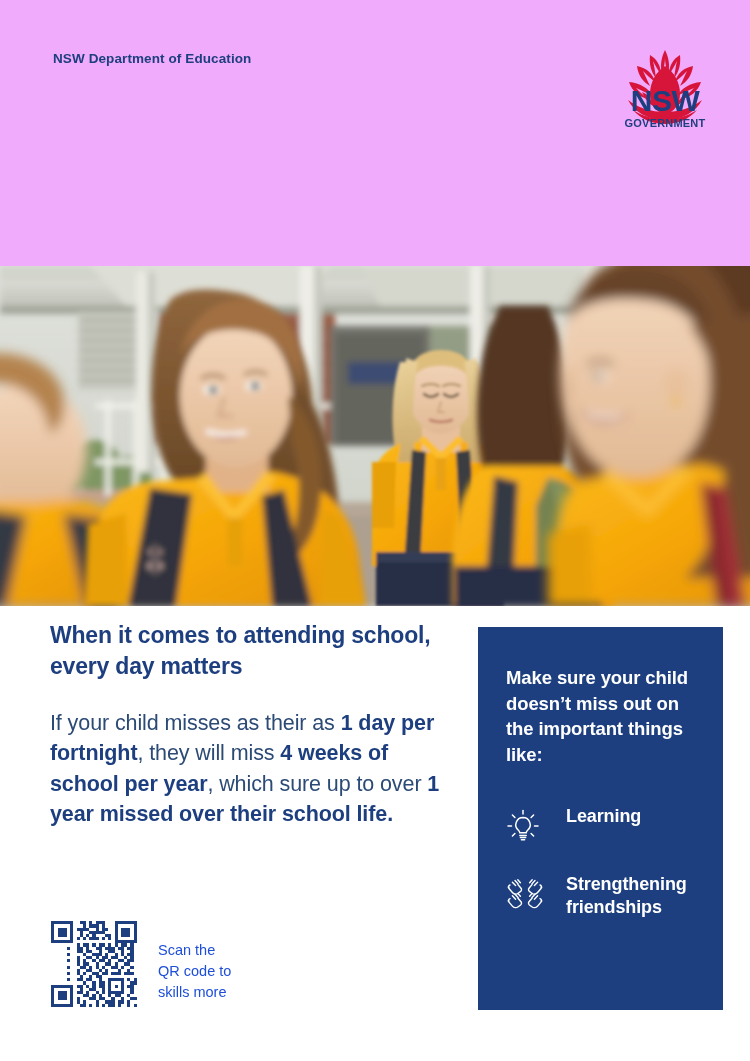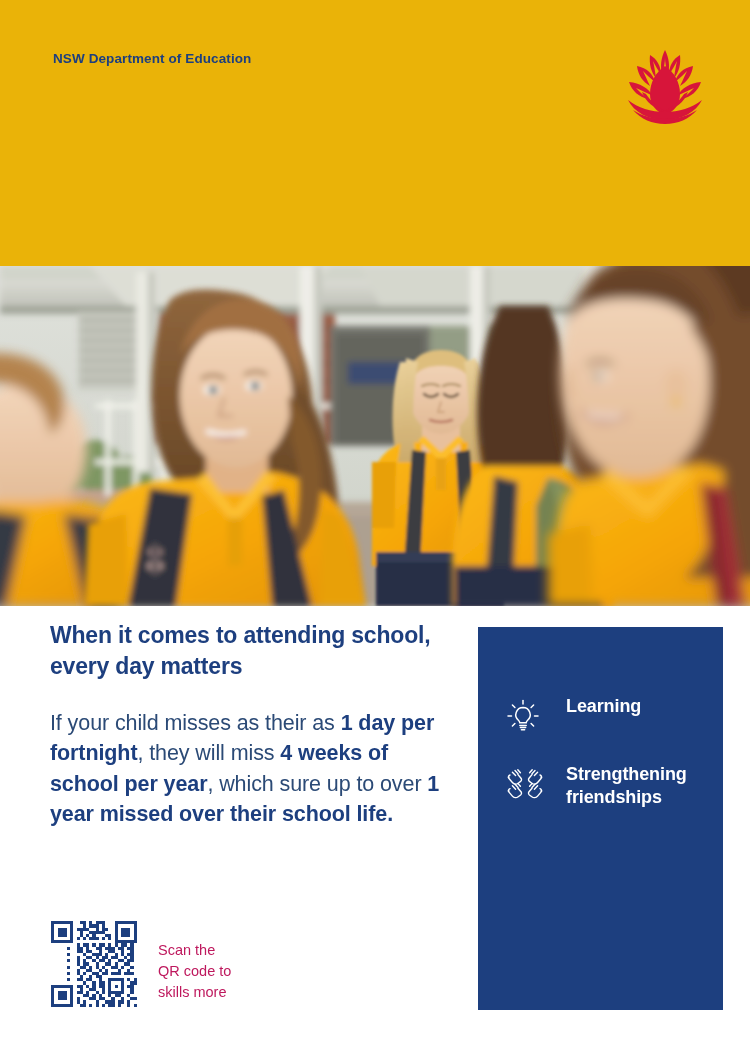--- a/index.html
+++ b/index.html
@@ -18,21 +18,21 @@
     overflow: hidden;
     background: #ffffff;
   }
 
   
   .header {
     position: absolute;
     left: 0; top: 0;
     width: 750px;
     height: 266px;
-    background: #eab308;
+    background: #f0abfc;
   }
   .dept-line {
     position: absolute;
     left: 53px;
     top: 51px;
     font-size: 13.5px;
     font-weight: 600;
     letter-spacing: 0.1px;
     color: #1d3f7f;
   }
@@ -108,21 +108,21 @@
     height: 92px;
     background: #ffffff;
     box-sizing: border-box;
   }
   .qr-code svg { display: block; }
   .qr-caption {
     margin-left: 18px;
     margin-top: 22px;
     font-size: 14.5px;
     line-height: 1.46;
-    color: #be185d;
+    color: #1d4ed8;
     font-weight: 400;
   }
 
   
   .navy-panel {
     position: absolute;
     left: 478px;
     top: 627px;
     width: 245px;
     height: 383px;
@@ -132,21 +132,21 @@
   }
   .panel-heading {
     color: #ffffff;
     font-size: 18.5px;
     line-height: 1.38;
     font-weight: 700;
     margin: 0;
     letter-spacing: -0.1px;
   }
   .benefit-list {
-    margin-top: 30px;
+    margin-top: 38px;
   }
   .benefit {
     display: flex;
     align-items: flex-start;
     margin-bottom: 25px;
   }
   .benefit-icon {
     width: 40px;
     min-width: 40px;
     height: 42px;
@@ -191,20 +191,24 @@
           <path d="M22 48 C26 58 34 65 45 67 C36 62 30 56 26 50 Z"></path>
           <path d="M68 48 C64 58 56 65 45 67 C54 62 60 56 64 50 Z"></path>
 
           <path d="M8 56 C14 68 28 76 45 76 C62 76 76 68 82 56 C72 64 59 68 45 68 C31 68 18 64 8 56 Z"></path>
           <path d="M13 66 C21 75 32 80 45 80 C58 80 69 75 77 66 C68 72 57 75 45 75 C33 75 22 72 13 66 Z"></path>
         </g>
         <g fill="#1d3f7f">
           <text x="45" y="105" font-family="'Liberation Sans', sans-serif" font-size="0" text-anchor="middle">NSW</text>
         </g>
       </svg>
+      <div style="position:absolute;left:0;top:42px;width:90px;text-align:center;">
+        <div style="font-size:30px;font-weight:700;color:#1d3f7f;letter-spacing:-0.5px;line-height:1;">NSW</div>
+        <div style="font-size:11px;font-weight:700;color:#1d3f7f;letter-spacing:0.2px;line-height:1.3;">GOVERNMENT</div>
+      </div>
     </div>
 
   </div>
 
   <div class="photo">
     <svg width="750" height="340" viewBox="0 0 750 340">
       <defs>
         <linearGradient id="skyG" x1="0" y1="0" x2="0" y2="1">
           <stop offset="0%" stop-color="#dfe3e0"></stop>
           <stop offset="100%" stop-color="#c9cfc8"></stop>
@@ -631,20 +635,21 @@
       </svg>
     </div>
     <div class="qr-caption">
       <div>Scan the</div>
       <div>QR code to</div>
       <div>skills more</div>
     </div>
   </div>
 
   <div class="navy-panel">
+    <div class="panel-heading">Make sure your child doesn’t miss out on the important things like:</div>
 
     <div class="benefit-list">
 
       <div class="benefit">
         <span class="benefit-icon">
           <svg width="34" height="36" viewBox="0 0 34 36" fill="none" stroke="#ffffff" stroke-width="1.5" stroke-linecap="round">
             <path d="M17 8.5 a7.2 7.2 0 0 0 -4.6 12.7 c0.9 0.8 1.3 1.6 1.4 2.6 h6.4 c0.1 -1 0.5 -1.8 1.4 -2.6 A7.2 7.2 0 0 0 17 8.5 Z"></path>
             <line x1="13.8" y1="26.4" x2="20.2" y2="26.4"></line>
             <line x1="14.4" y1="28.6" x2="19.6" y2="28.6"></line>
             <line x1="15.4" y1="30.8" x2="18.6" y2="30.8"></line>

